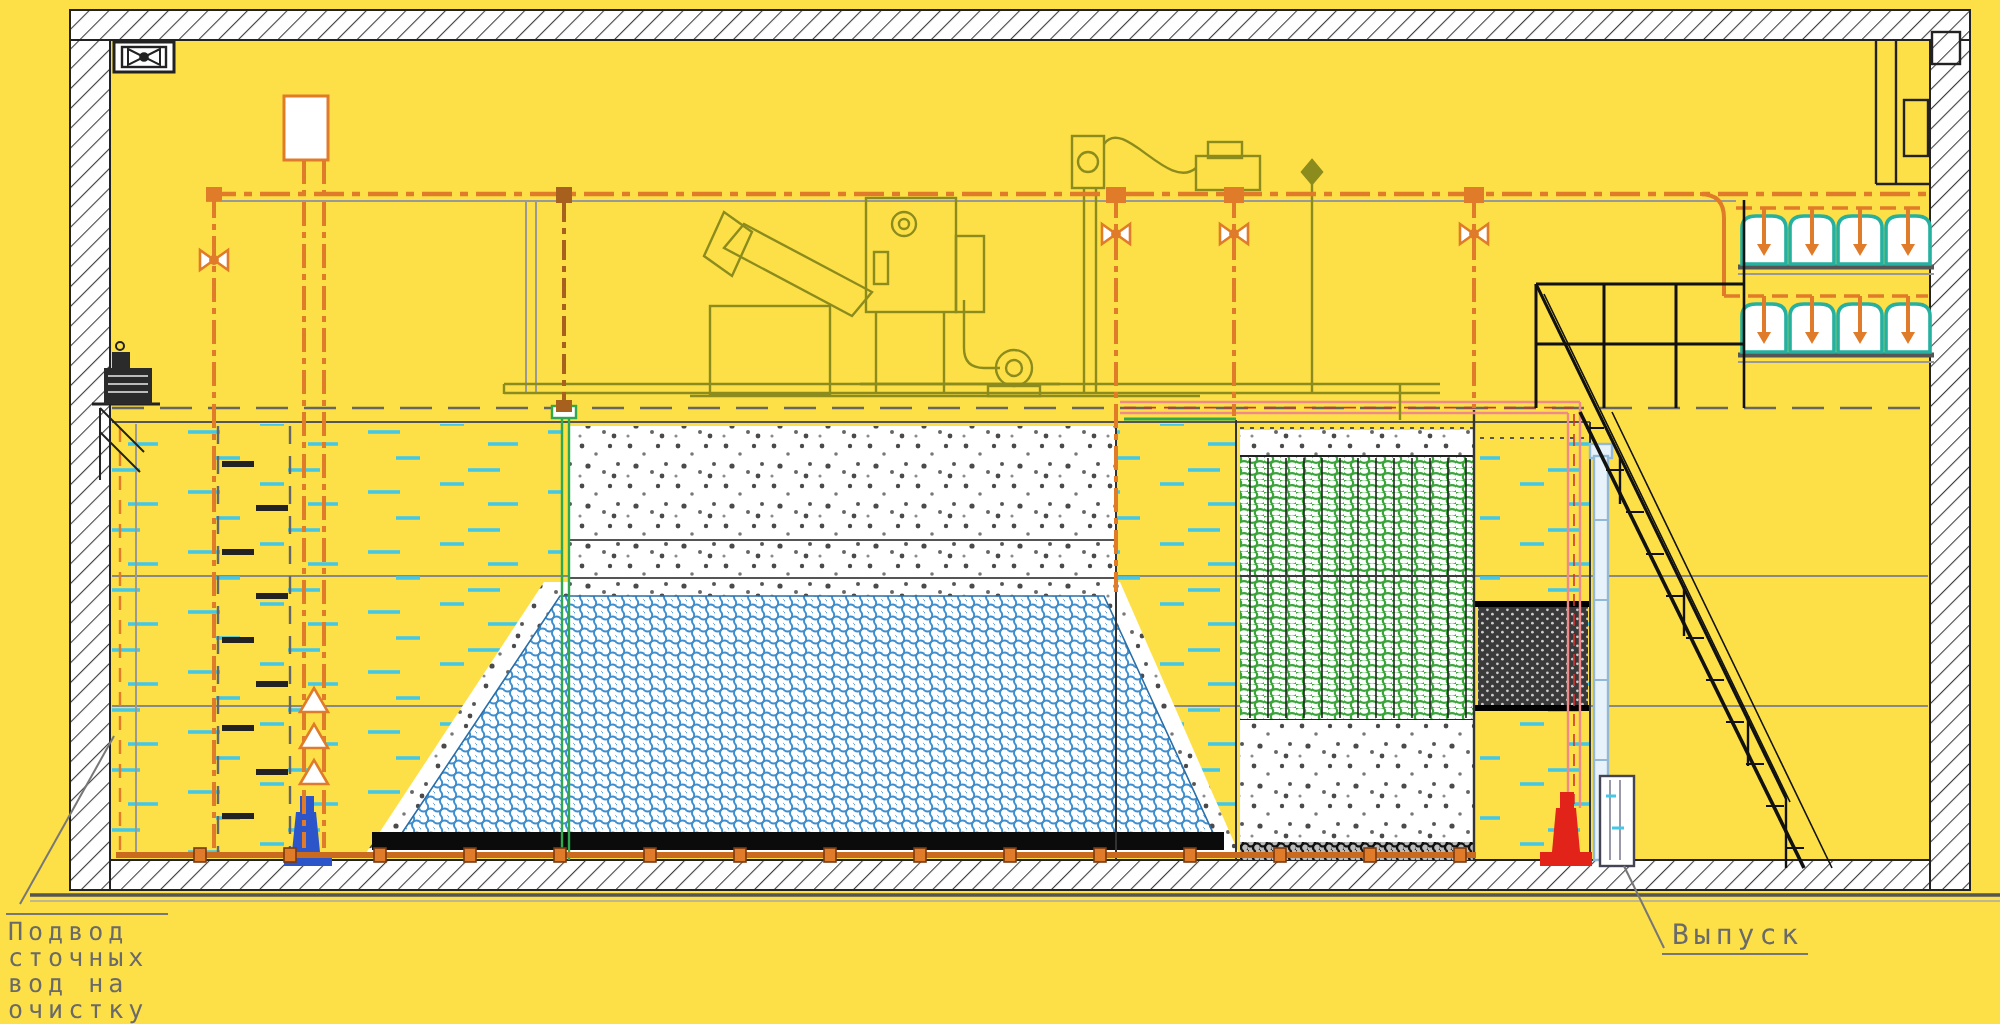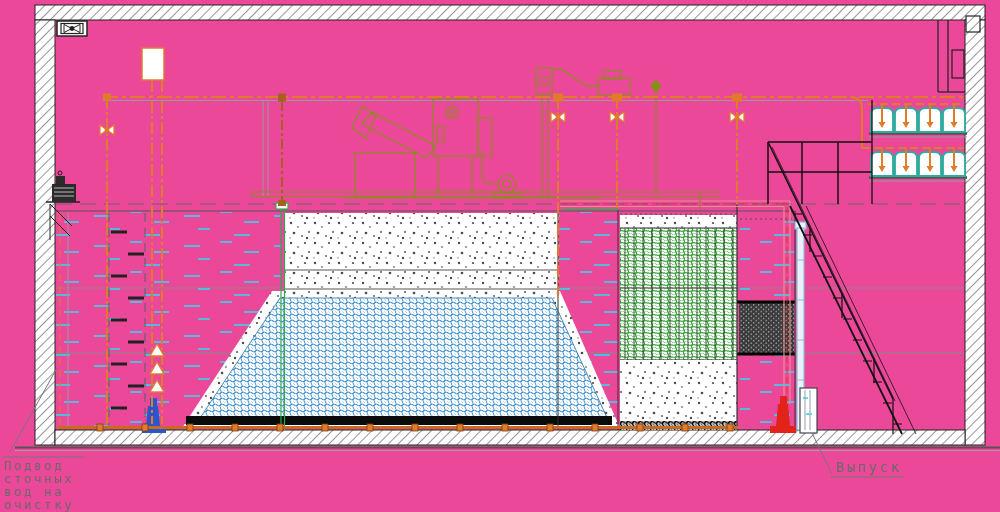--- a/index.html
+++ b/index.html
@@ -1,16 +1,16 @@
 <!DOCTYPE html>
 <html><head>
 <meta charset="utf-8">
 <style>
   html,body{margin:0;padding:0;background:#fff;}
-  #stage{position:relative;width:1000px;height:512px;background:#ec4899;overflow:hidden;
+  #stage{position:relative;width:1000px;height:512px;background:#fde047;overflow:hidden;
          font-family:"DejaVu Sans Mono","Liberation Mono",monospace;}
   svg{display:block}
   text{fill:#6a6a6a;}
 </style>
 </head>
 <body>
 
 <div id="stage">
 <svg width="1000" height="512" viewBox="0 0 1000 512">
 <defs>

